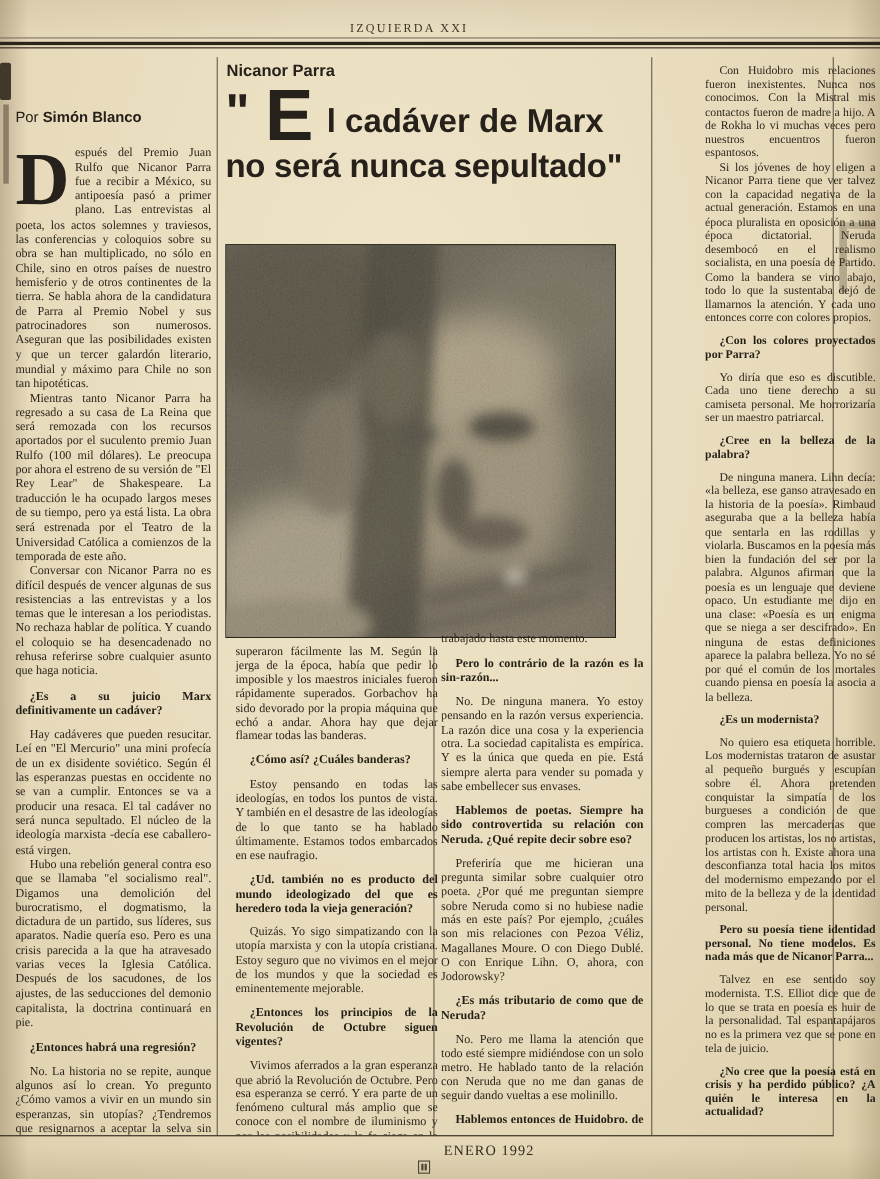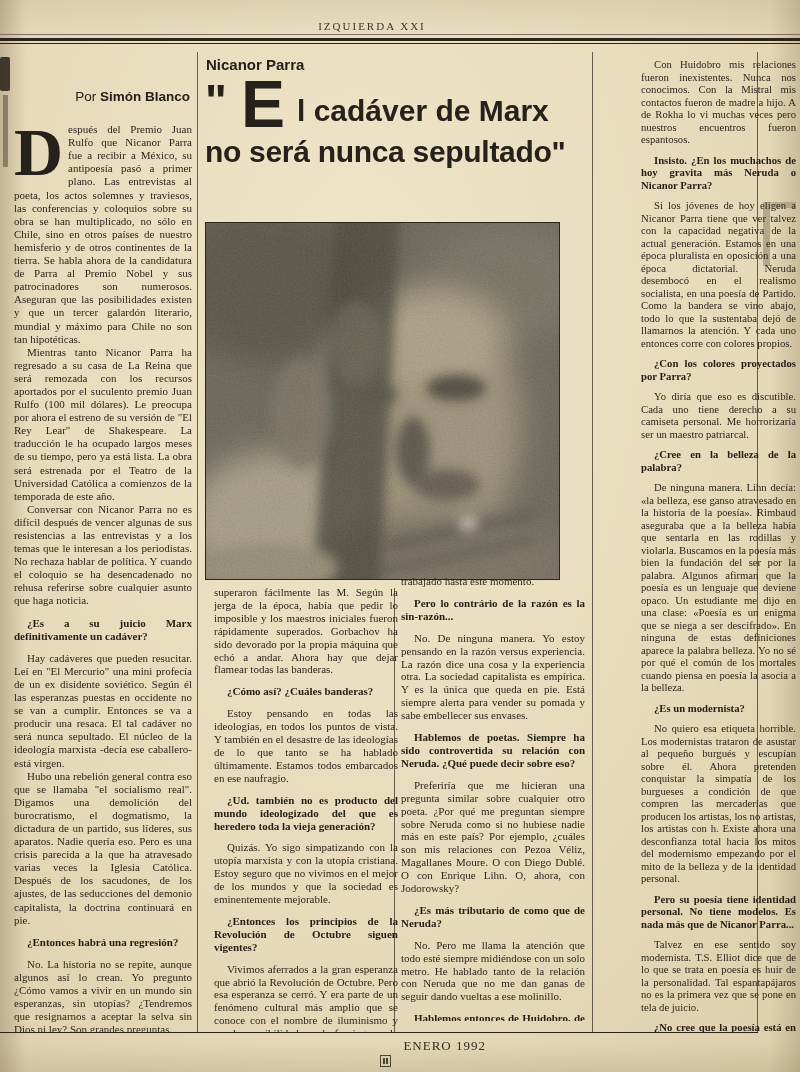--- a/index.html
+++ b/index.html
@@ -39,22 +39,22 @@
   
   .photo{position:absolute; left:205px; top:222px; width:355px; height:358px;
     border:1px solid #2b261c; box-sizing:border-box; background:#55503f; overflow:hidden;}
   .photo svg{display:block;}
   
   .col{position:absolute; overflow:hidden; text-align:justify;}
   .col-left {left:14px;  top:86px;  width:178px; height:946px; font-size:11px;   line-height:13.1px;}
   .col-2    {left:214px; top:586px; width:184px; height:446px; font-size:11px;   line-height:12.9px;}
   .col-3    {left:401px; top:575px; width:184px; height:446px; font-size:11px;   line-height:12.9px;}
   .col-right{left:599px; top:58px;  width:155px; height:974px; font-size:10.7px; line-height:12.5px;margin-left:42px;}
-  .byline{text-align:right; font-family:"Liberation Sans",sans-serif; font-size:13.5px;
-    margin:4px 2px 20px 0; color:#26211a;}
+  .byline{font-family:"Liberation Sans",sans-serif; font-size:13.5px;
+    margin:14px 2px 20px 0; color:#26211a;}
   .byline b{font-weight:bold;}
   .lead{margin:0;}
   .dropcap{float:left; font-weight:bold; font-size:68px; line-height:52px;
     margin:3px 5px 0 0; color:#26211a;}
   .para{margin:0; text-indent:13px;}
   .para.cont{text-indent:0;}
   .para.q{font-weight:bold; margin:9px 0; color:#241f15;}
   .col-right .para.q{margin:8px 0;}
   
   .footer-date{position:absolute; left:286px; top:1038px; width:200px; text-align:right;
@@ -160,31 +160,30 @@
       <p class="para p">Quizás. Yo sigo simpatizando con la utopía marxista y con la utopía cristiana. Estoy seguro que no vivimos en el mejor de los mundos y que la sociedad es eminentemente mejorable.</p>
       <p class="para q">¿Entonces los principios de la Revolución de Octubre siguen vigentes?</p>
       <p class="para p">Vivimos aferrados a la gran esperanza que abrió la Revolución de Octubre. Pero esa esperanza se cerró. Y era parte de un fenómeno cultural más amplio que se conoce con el nombre de iluminismo y por las posibilidades y la fe ciega en la razón. La sociedad creada por la razón es la utopía marxista. Y ahora hay que poner en tela de juicio a la razón tal se le ha</p>
     </div>
 
   <div class="col col-3">
 
   <p class="para cont">trabajado hasta este momento.</p>
       <p class="para q">Pero lo contrário de la razón es la sin-razón...</p>
       <p class="para p">No. De ninguna manera. Yo estoy pensando en la razón versus experiencia. La razón dice una cosa y la experiencia otra. La sociedad capitalista es empírica. Y es la única que queda en pie. Está siempre alerta para vender su pomada y sabe embellecer sus envases.</p>
-      <p class="para q">Hablemos de poetas. Siempre ha sido controvertida su relación con Neruda. ¿Qué puede decir sobre eso?</p>
+      <p class="para q">Hablemos de poetas. Siempre ha sido controvertida su relación con Neruda. ¿Qué repite decir sobre eso?</p>
       <p class="para p">Preferiría que me hicieran una pregunta similar sobre cualquier otro poeta. ¿Por qué me preguntan siempre sobre Neruda como si no hubiese nadie más en este país? Por ejemplo, ¿cuáles son mis relaciones con Pezoa Véliz, Magallanes Moure. O con Diego Dublé. O con Enrique Lihn. O, ahora, con Jodorowsky?</p>
       <p class="para q">¿Es más tributario de como que de Neruda?</p>
       <p class="para p">No. Pero me llama la atención que todo esté siempre midiéndose con un solo metro. He hablado tanto de la relación con Neruda que no me dan ganas de seguir dando vueltas a ese molinillo.</p>
       <p class="para q">Hablemos entonces de Huidobro, de la Mistral, de Pablo de Rokha.</p>
     </div>
 
   <div class="col col-right">
 
   <p class="para p">Con Huidobro mis relaciones fueron inexistentes. Nunca nos conocimos. Con la Mistral mis contactos fueron de madre a hijo. A de Rokha lo vi muchas veces pero nuestros encuentros fueron espantosos.</p>
-      <p class="para q">Insisto. ¿En los muchachos de hoy gravita más Neruda o Nicanor Parra?</p>
       <p class="para p">Si los jóvenes de hoy eligen a Nicanor Parra tiene que ver talvez con la capacidad negativa de la actual generación. Estamos en una época pluralista en oposición a una época dictatorial. Neruda desembocó en el realismo socialista, en una poesía de Partido. Como la bandera se vino abajo, todo lo que la sustentaba dejó de llamarnos la atención. Y cada uno entonces corre con colores propios.</p>
       <p class="para q">¿Con los colores proyectados por Parra?</p>
       <p class="para p">Yo diría que eso es discutible. Cada uno tiene derecho a su camiseta personal. Me horrorizaría ser un maestro patriarcal.</p>
       <p class="para q">¿Cree en la belleza de la palabra?</p>
       <p class="para p">De ninguna manera. Lihn decía: «la belleza, ese ganso atravesado en la historia de la poesía». Rimbaud aseguraba que a la belleza había que sentarla en las rodillas y violarla. Buscamos en la poesía más bien la fundación del ser por la palabra. Algunos afirman que la poesía es un lenguaje que deviene opaco. Un estudiante me dijo en una clase: «Poesía es un enigma que se niega a ser descifrado». En ninguna de estas definiciones aparece la palabra belleza. Yo no sé por qué el común de los mortales cuando piensa en poesía la asocia a la belleza.</p>
       <p class="para q">¿Es un modernista?</p>
       <p class="para p">No quiero esa etiqueta horrible. Los modernistas trataron de asustar al pequeño burgués y escupían sobre él. Ahora pretenden conquistar la simpatía de los burgueses a condición de que compren las mercaderías que producen los artistas, los no artistas, los artistas con h. Existe ahora una desconfianza total hacia los mitos del modernismo empezando por el mito de la belleza y de la identidad personal.</p>
       <p class="para q">Pero su poesía tiene identidad personal. No tiene modelos. Es nada más que de Nicanor Parra...</p>
       <p class="para p">Talvez en ese sentido soy modernista. T.S. Elliot dice que de lo que se trata en poesía es huir de la personalidad. Tal espantapájaros no es la primera vez que se pone en tela de juicio.</p>
       <p class="para q">¿No cree que la poesía está en crisis y ha perdido público? ¿A quién le interesa en la actualidad?</p>

